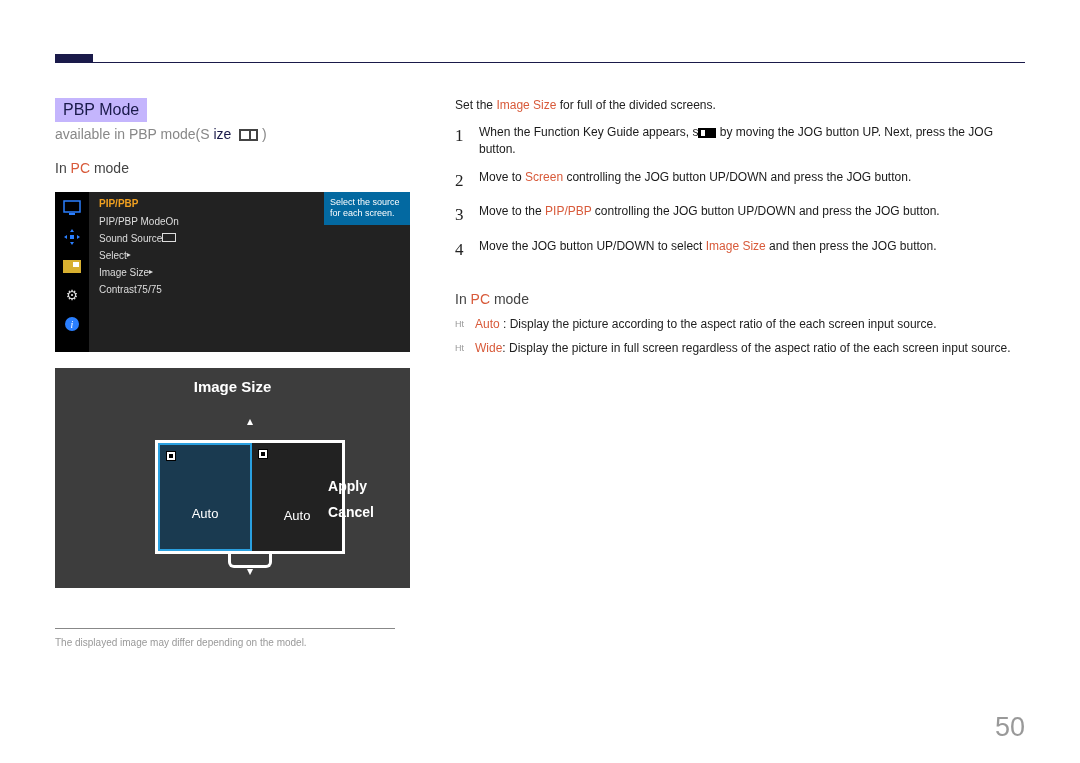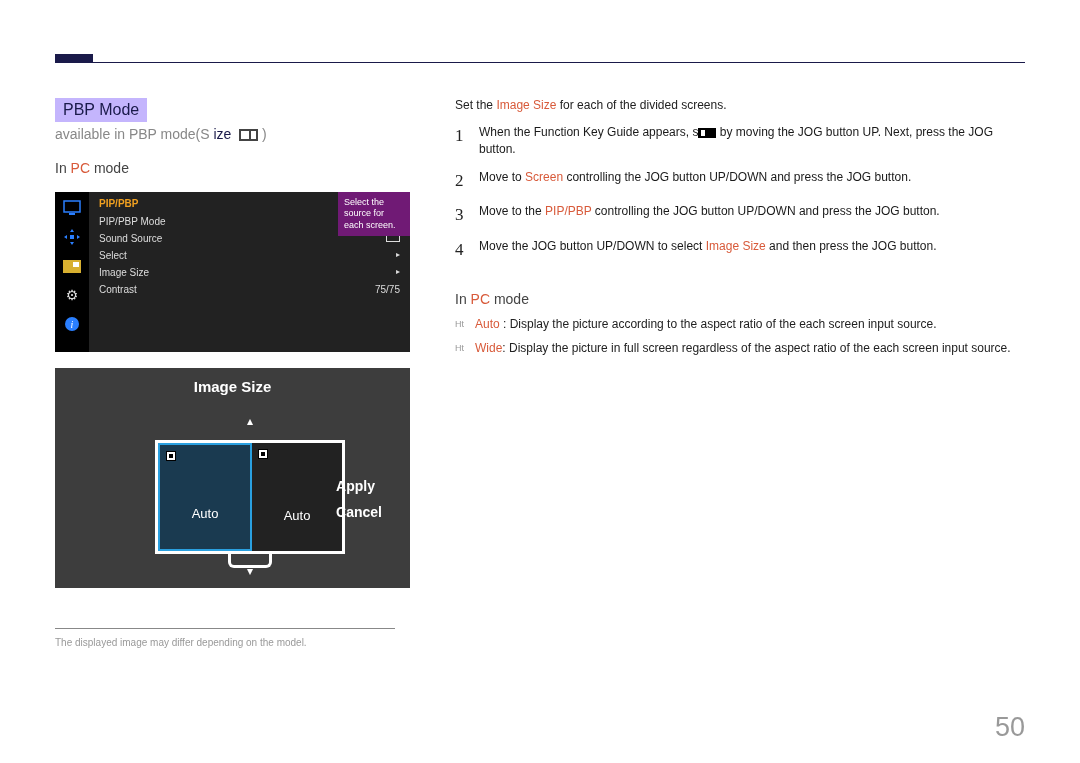--- a/index.html
+++ b/index.html
@@ -17,42 +17,42 @@
   .in-pc .pc{color:#d85a3a}
   .pbp-icon{display:inline-block;width:19px;height:12px;border:2px solid #444;vertical-align:middle;position:relative}
   .pbp-icon::after{content:"";position:absolute;left:50%;top:0;bottom:0;border-left:2px solid #444}
   
   .osd{margin-top:16px;width:355px;height:160px;background:#000;display:flex;font-family:Arial,sans-serif;position:relative}
   .osd-side{width:34px;background:#000;display:flex;flex-direction:column;align-items:center;padding-top:6px;gap:9px}
   .ico{width:20px;height:20px;display:flex;align-items:center;justify-content:center;font-size:14px;color:#ddd}
   .ico.active{color:#2a7fff}
   .osd-main{flex:1;background:#222;position:relative}
   .osd-title{color:#f0a020;font-size:10px;font-weight:bold;padding:6px 10px 4px}
-  .osd-row{display:flex;justify-content:space-between;color:#ddd;font-size:10px;padding:3px 10px}
+  .osd-row{display:flex;color:#ddd;font-size:10px;padding:3px 10px}
   .osd-row.dis{color:#666}
-  .osd-tip{position:absolute;right:0;top:0;width:72px;background:#701a75;color:#fff;font-size:9px;padding:5px 6px;line-height:1.25}
+  .osd-tip{position:absolute;right:0;top:0;width:86px;background:#0369a1;color:#fff;font-size:9px;padding:5px 6px;line-height:1.25}
   .mini-pbp{display:inline-block;width:14px;height:9px;border:1px solid #ddd;position:relative}
   .mini-pbp::after{content:"";position:absolute;left:50%;top:0;bottom:0;border-left:1px solid #ddd}
   .mini-full{display:inline-block;width:14px;height:9px;border:1px solid #ddd}
   .tri{font-size:8px}
   
   .panel{margin-top:16px;width:355px;height:220px;background:#3d3d3d;position:relative;color:#fff}
   .panel-title{text-align:center;font-size:15px;font-weight:bold;padding:10px 0 6px}
   .monitor-wrap{position:absolute;left:100px;top:72px;width:190px}
   .monitor{width:190px;height:114px;border:3px solid #fff;background:#222;display:flex}
   .half{flex:1;position:relative;display:flex;align-items:flex-end;justify-content:center}
   .half.first{border:2px solid #2aa0e0;background:#1a3a50}
   .half-dot{position:absolute;left:6px;top:6px;width:10px;height:10px;background:#fff;border:1px solid #000}
   .half-dot::after{content:"";position:absolute;left:2px;top:2px;right:2px;bottom:2px;background:#000}
   .half-label{color:#fff;font-size:13px;padding-bottom:28px}
   .stand{width:44px;height:14px;border-bottom:3px solid #fff;border-left:3px solid #fff;border-right:3px solid #fff;margin:0 auto;border-bottom-left-radius:6px;border-bottom-right-radius:6px}
   .arrow-up{position:absolute;left:192px;top:46px;color:#fff}
   .arrow-dn{position:absolute;left:192px;top:196px;color:#fff}
   .panel-btns{position:absolute;right:20px;top:100px;font-size:14px;font-weight:bold}
-  .panel-btns div{margin:10px 8px}
+  .panel-btns div{margin:10px 16px}
   .foot-rule{margin-top:40px;border-top:1px solid #888;width:340px}
   .foot-note{margin-top:8px;color:#999;font-size:10px}
   
   .intro{font-size:12px;color:#222}
   .intro .acc{color:#d85a3a}
   .steps{margin-top:12px}
   .step{display:flex;align-items:flex-start;margin:10px 0;font-size:12px;line-height:1.45}
   .step-num{width:24px;font-size:17px;color:#222;flex-shrink:0;font-family:Georgia,serif}
   .step .acc{color:#d85a3a}
   .select-ico{display:inline-block;width:18px;height:10px;background:#000;vertical-align:middle;position:relative}
@@ -163,21 +163,21 @@
         <div>Cancel</div>
       </div>
     </div>
 
     <div class="foot-rule"></div>
     <div class="foot-note">The displayed image may differ depending on the model.</div>
   </div>
 
   <div class="col-right">
     <div class="intro">
-      <span>Set the </span><span class="acc">Image Size</span><span> for each of the divided screens.</span>
+      <span>Set the </span><span class="acc">Image Size</span><span> for full of the divided screens.</span>
     </div>
 
     <div class="steps">
       <div class="step">
         <div class="step-num">1</div>
         <div><span>When the Function Key Guide appears, s</span><span class="select-ico"></span><span> by moving the JOG button UP. Next, press the JOG button.</span></div>
       </div>
       <div class="step">
         <div class="step-num">2</div>
         <div><span>Move to </span><span class="acc">Screen</span><span> controlling the JOG button UP/DOWN and press the JOG button.</span></div>

